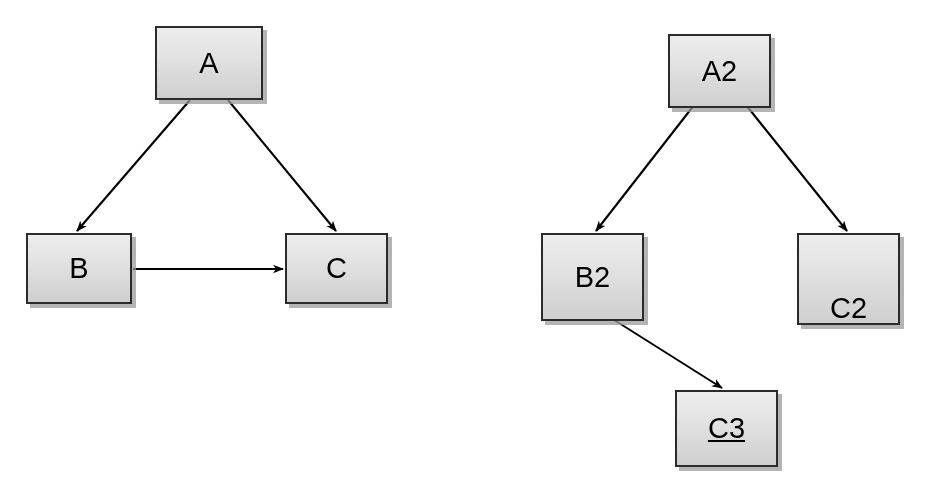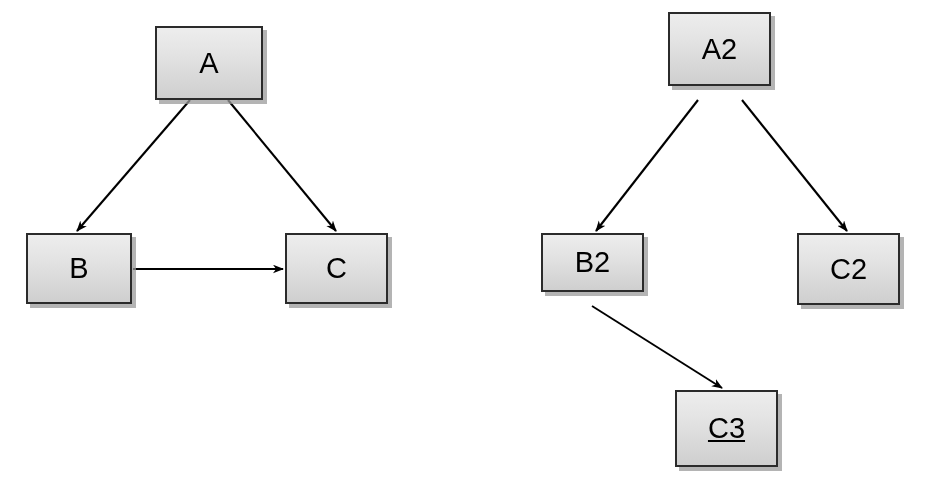--- a/index.html
+++ b/index.html
@@ -77,29 +77,29 @@
   </div>
 
   <div class="node" style="left:26px; top:233px; width:106px; height:71px;">
     <span class="node-label">B</span>
   </div>
 
   <div class="node" style="left:285px; top:233px; width:103px; height:71px;">
     <span class="node-label">C</span>
   </div>
 
-  <div class="node" style="left:668px; top:12px; width:103px; height:74px;align-items:center;">
+  <div class="node" style="left:668px; top:34px; width:103px; height:74px;align-items:center;">
     <span class="node-label">A2</span>
   </div>
 
-  <div class="node" style="left:541px; top:233px; width:103px; height:59px;align-items:center;">
+  <div class="node" style="left:541px; top:233px; width:103px; height:88px;align-items:center;">
     <span class="node-label">B2</span>
   </div>
 
-  <div class="node" style="left:797px; top:233px; width:103px; height:72px;">
+  <div class="node" style="left:797px; top:233px; width:103px; height:92px;align-items:flex-end;">
     <span class="node-label">C2</span>
   </div>
 
   <div class="node" style="left:675px; top:390px; width:103px; height:77px;text-decoration:underline;">
     <span class="node-label">C3</span>
   </div>
 
 </div>
 
 </body></html>

